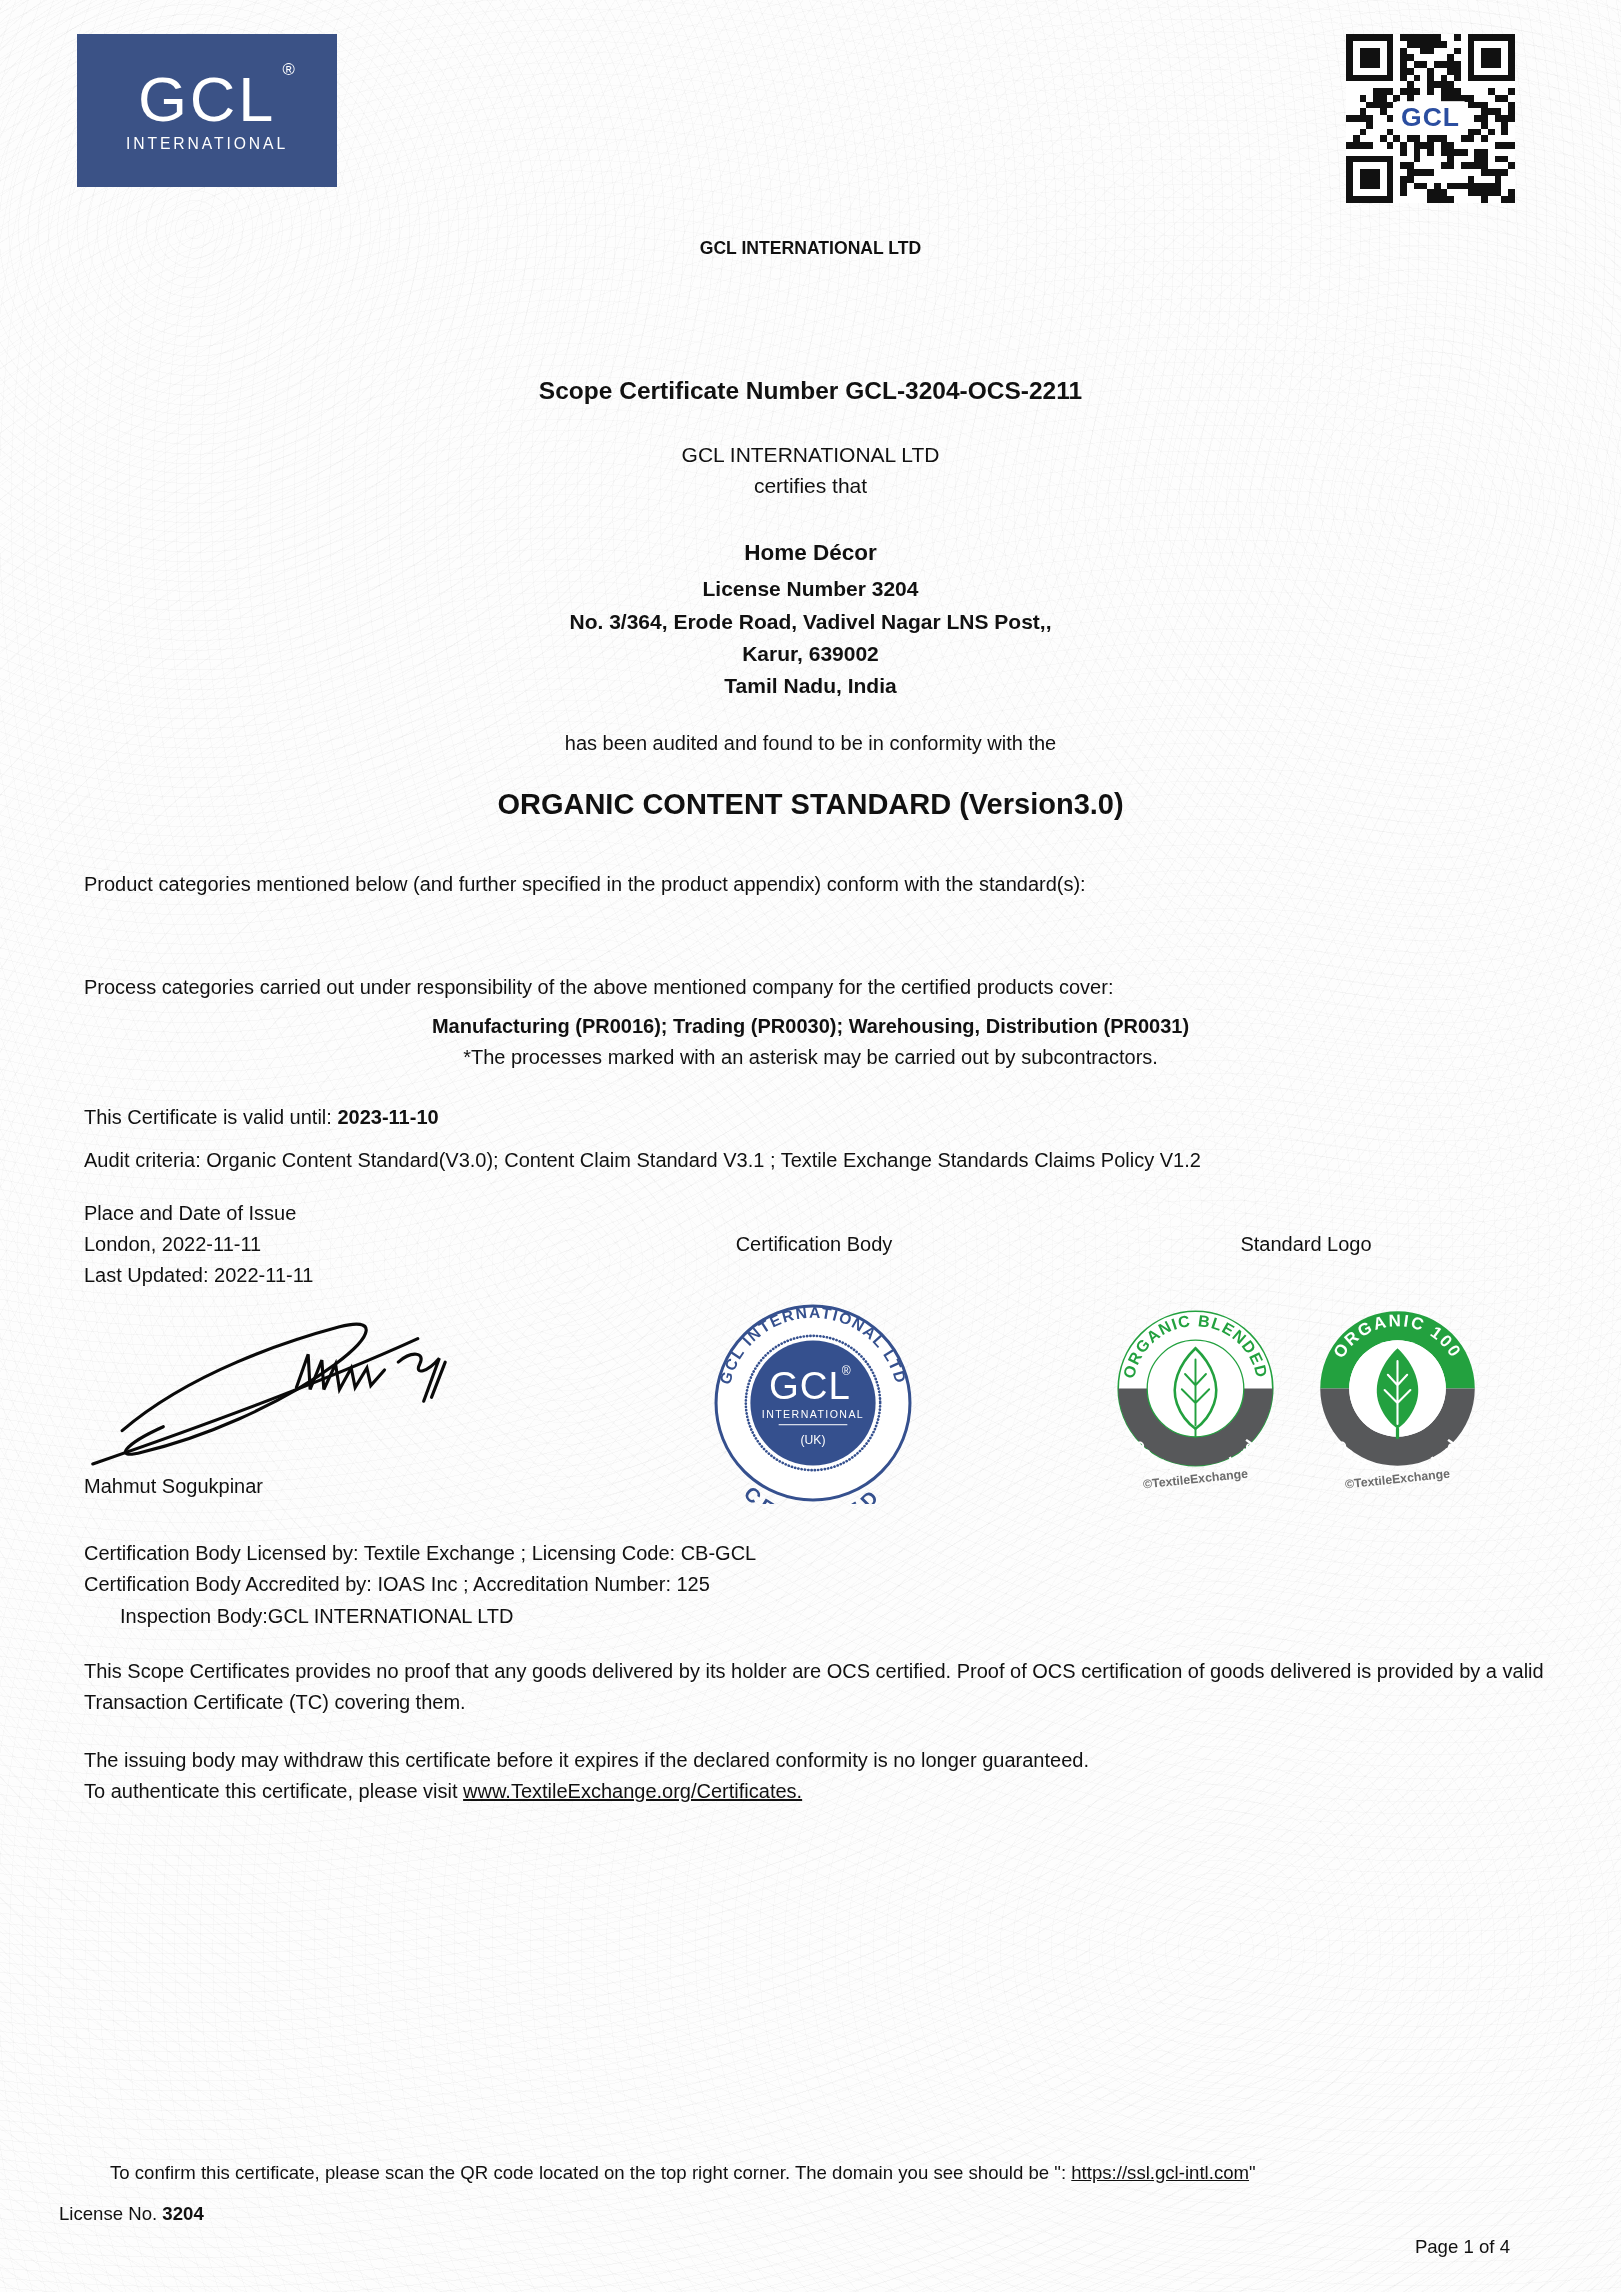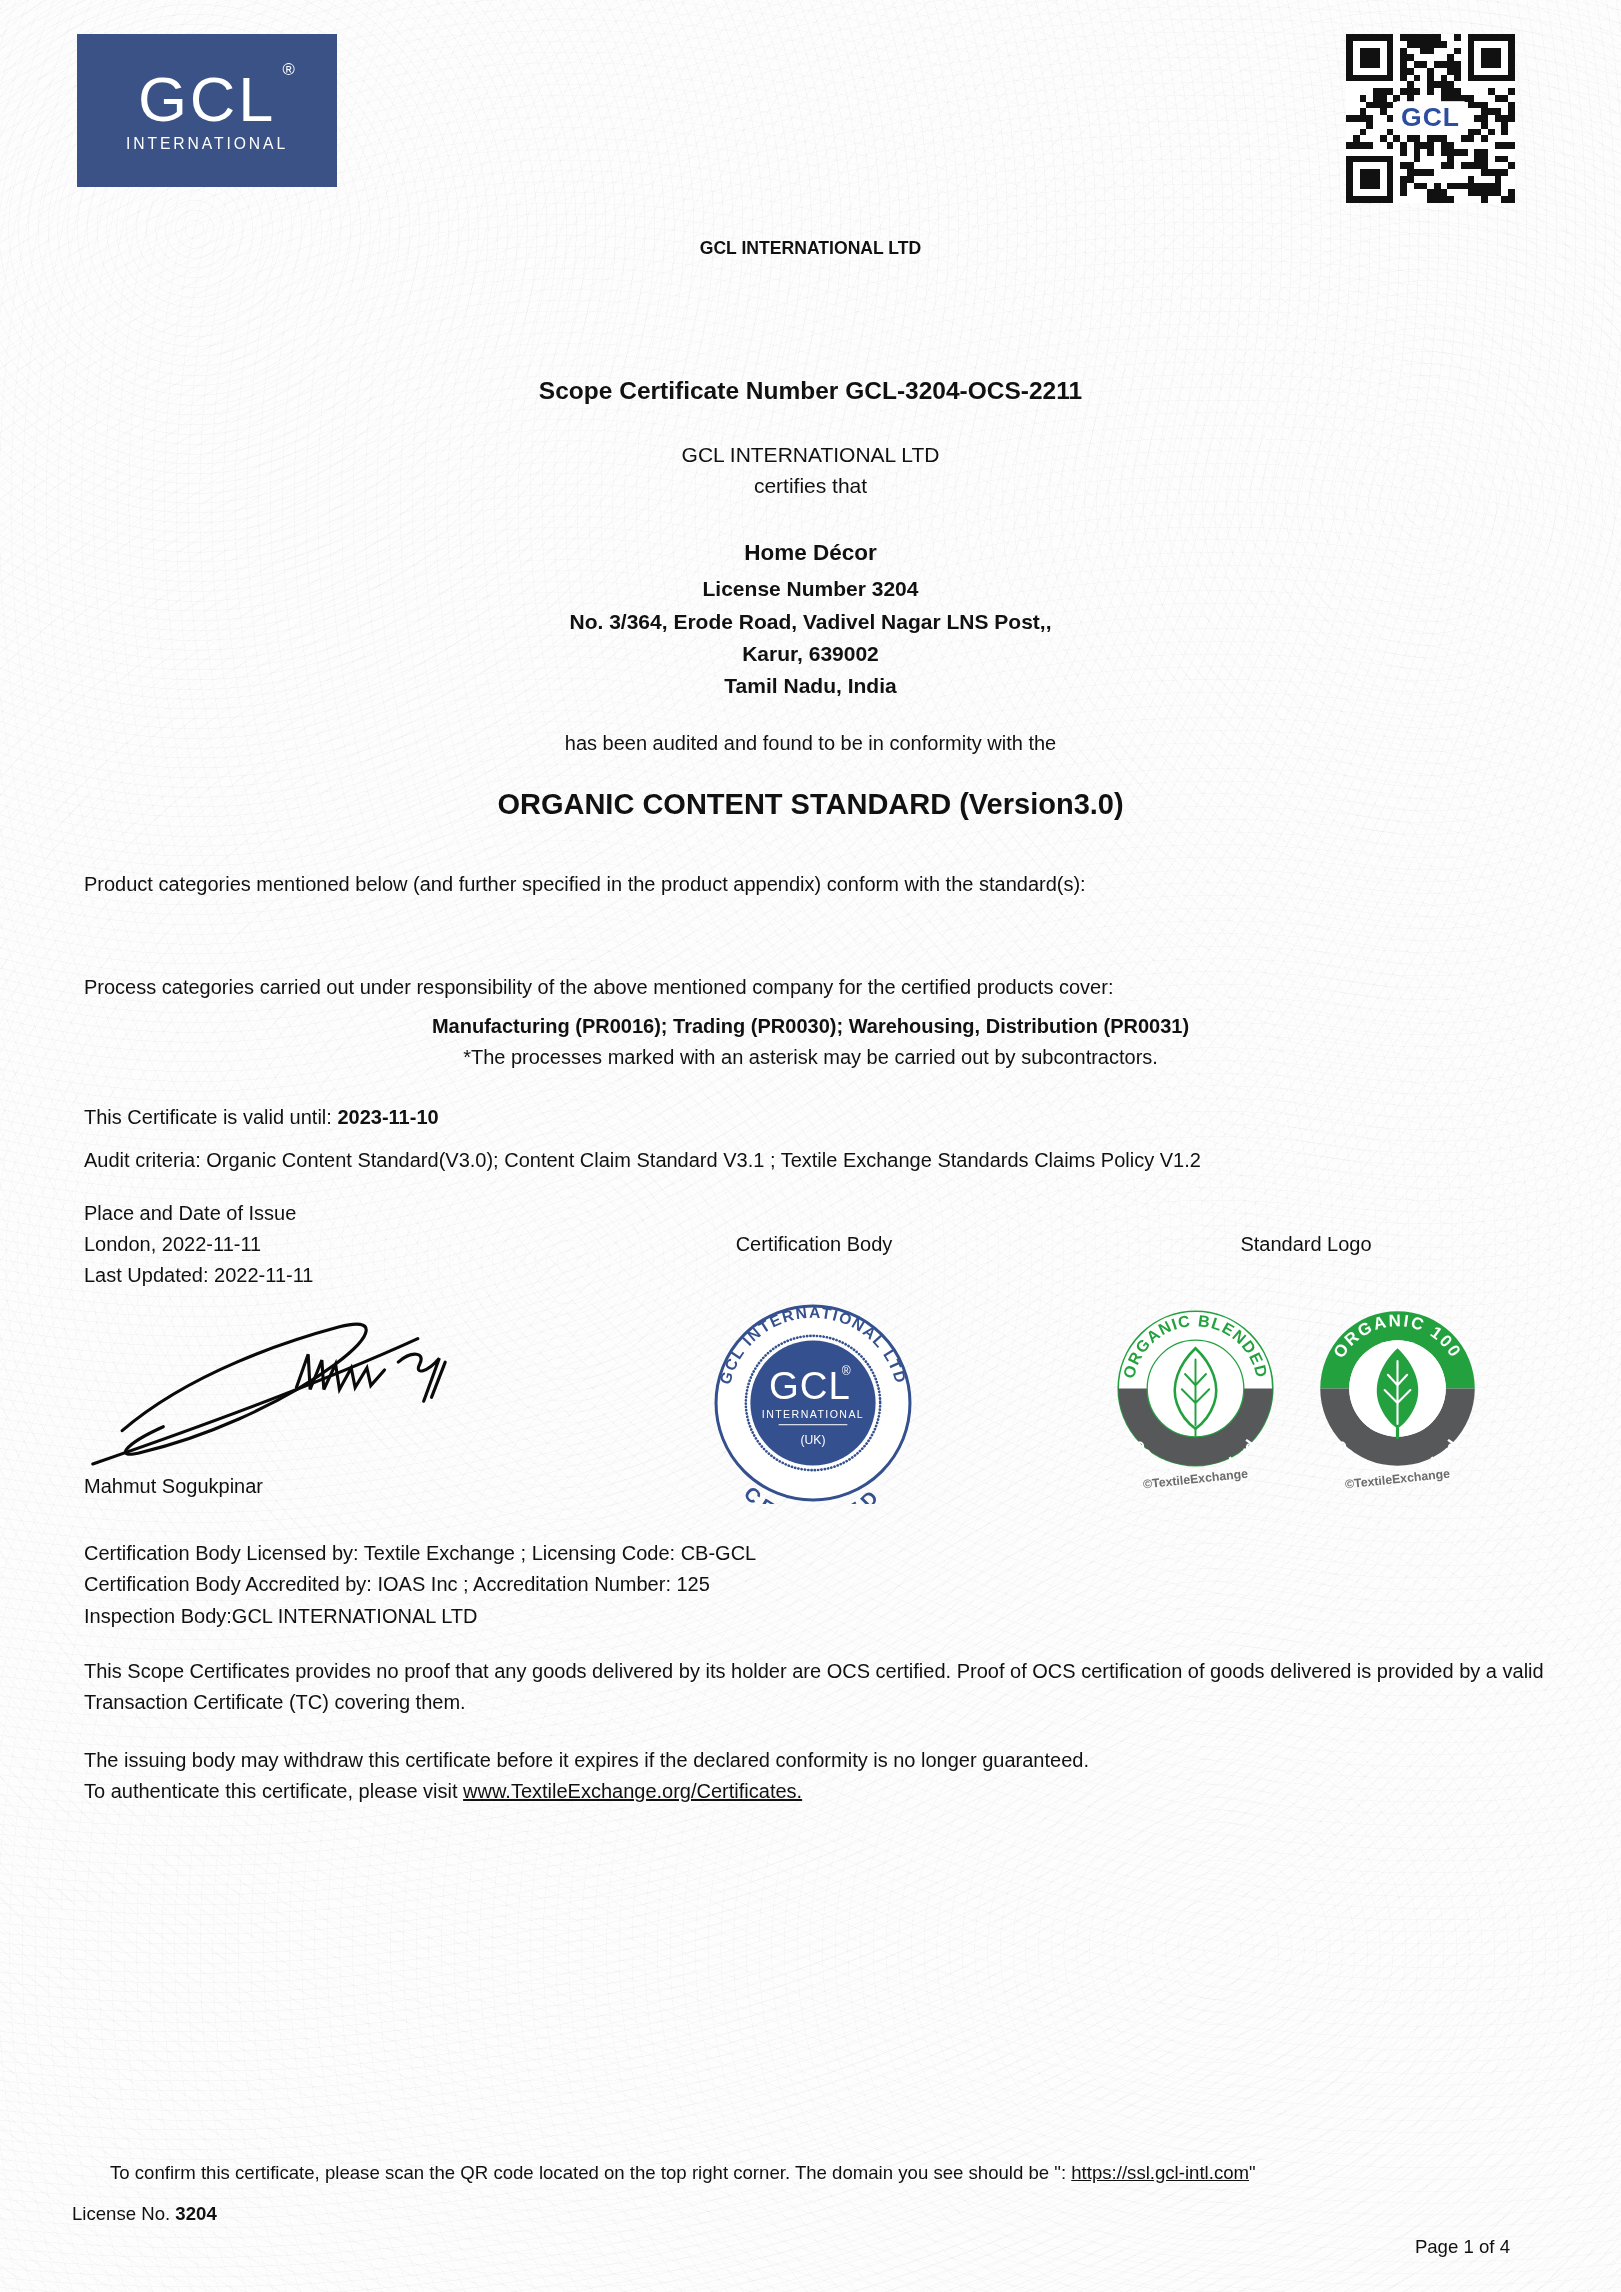--- a/index.html
+++ b/index.html
@@ -54,28 +54,28 @@
   .cblabel{left:667px;top:1233px;width:294px;text-align:center;font-size:20px;}
   .sllabel{left:1159px;top:1233px;width:294px;text-align:center;font-size:20px;}
   .sig{left:83px;top:1311px;width:372px;height:157px;}
   .signame{top:1475px;}
   .seal-gcl{left:712px;top:1302px;width:202px;height:202px;}
   .seal-ob{left:1115px;top:1308px;width:161px;height:161px;}
   .seal-o100{left:1317px;top:1308px;width:161px;height:161px;}
   .credit{top:1472px;width:161px;text-align:center;font-size:12.3px;color:#6c6c6c;transform:rotate(-6deg);font-weight:bold;}
   .cob1{top:1542px;}
   .cob2{top:1573px;}
-  .cob3{top:1605px;}
+  .cob3{top:1605px;margin-left:36px;}
   .para{width:1460px;line-height:31px;}
   .disc1{top:1656px;}
   .disc2{top:1745px;}
   .disc2b{top:1776px;}
   a.doclink{color:#111;text-decoration:underline;margin-top:48px;}
   .confirm{left:110px;top:2162px;font-size:18.6px;}
-  .license{left:72px;top:2203px;font-size:18.6px;}
+  .license{left:59px;top:2203px;font-size:18.6px;}
   .pageno{left:1304px;top:2236px;width:206px;text-align:right;font-size:18.6px;}
 </style>
 </head>
 <body>
 
 <div class="page">
 
   <div class="abs logo">
     <div class="logo-main"><span>GCL</span><span class="logo-reg">®</span></div>
     <div class="logo-sub">INTERNATIONAL</div>

